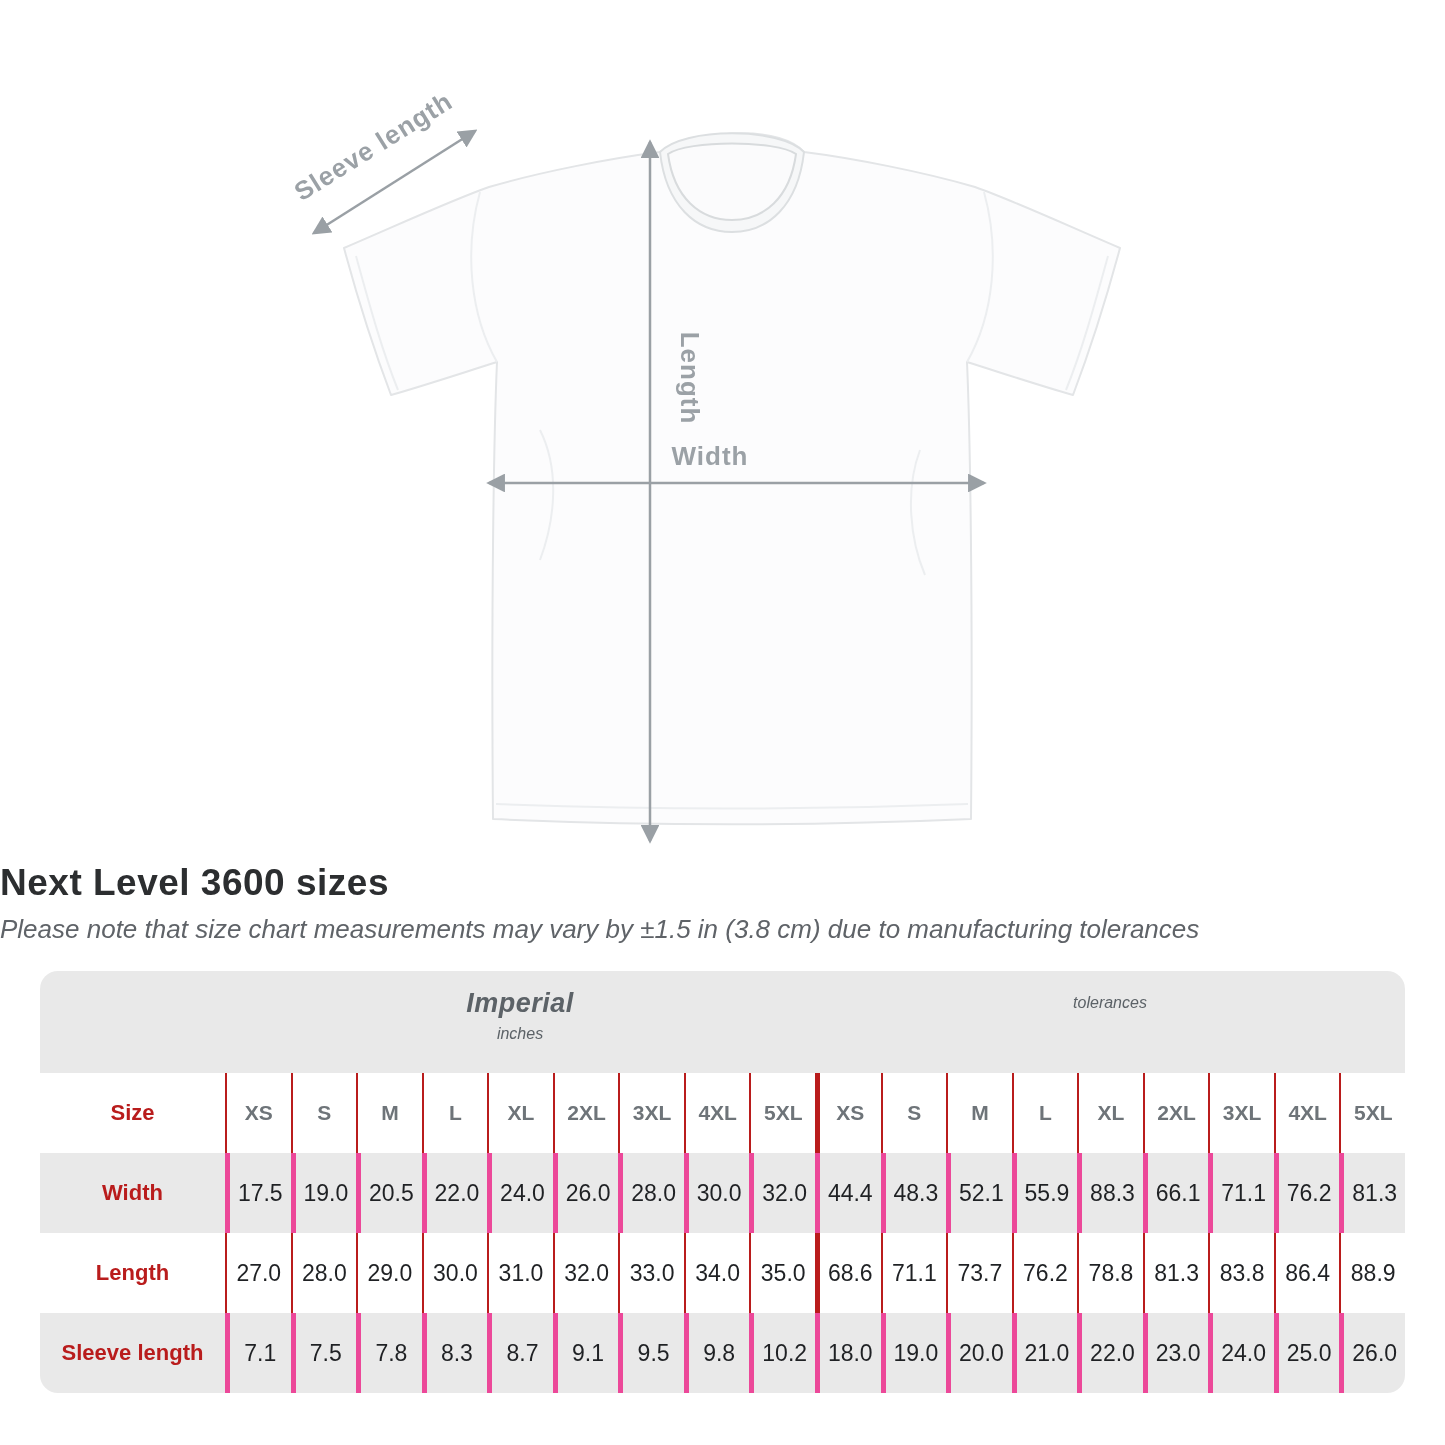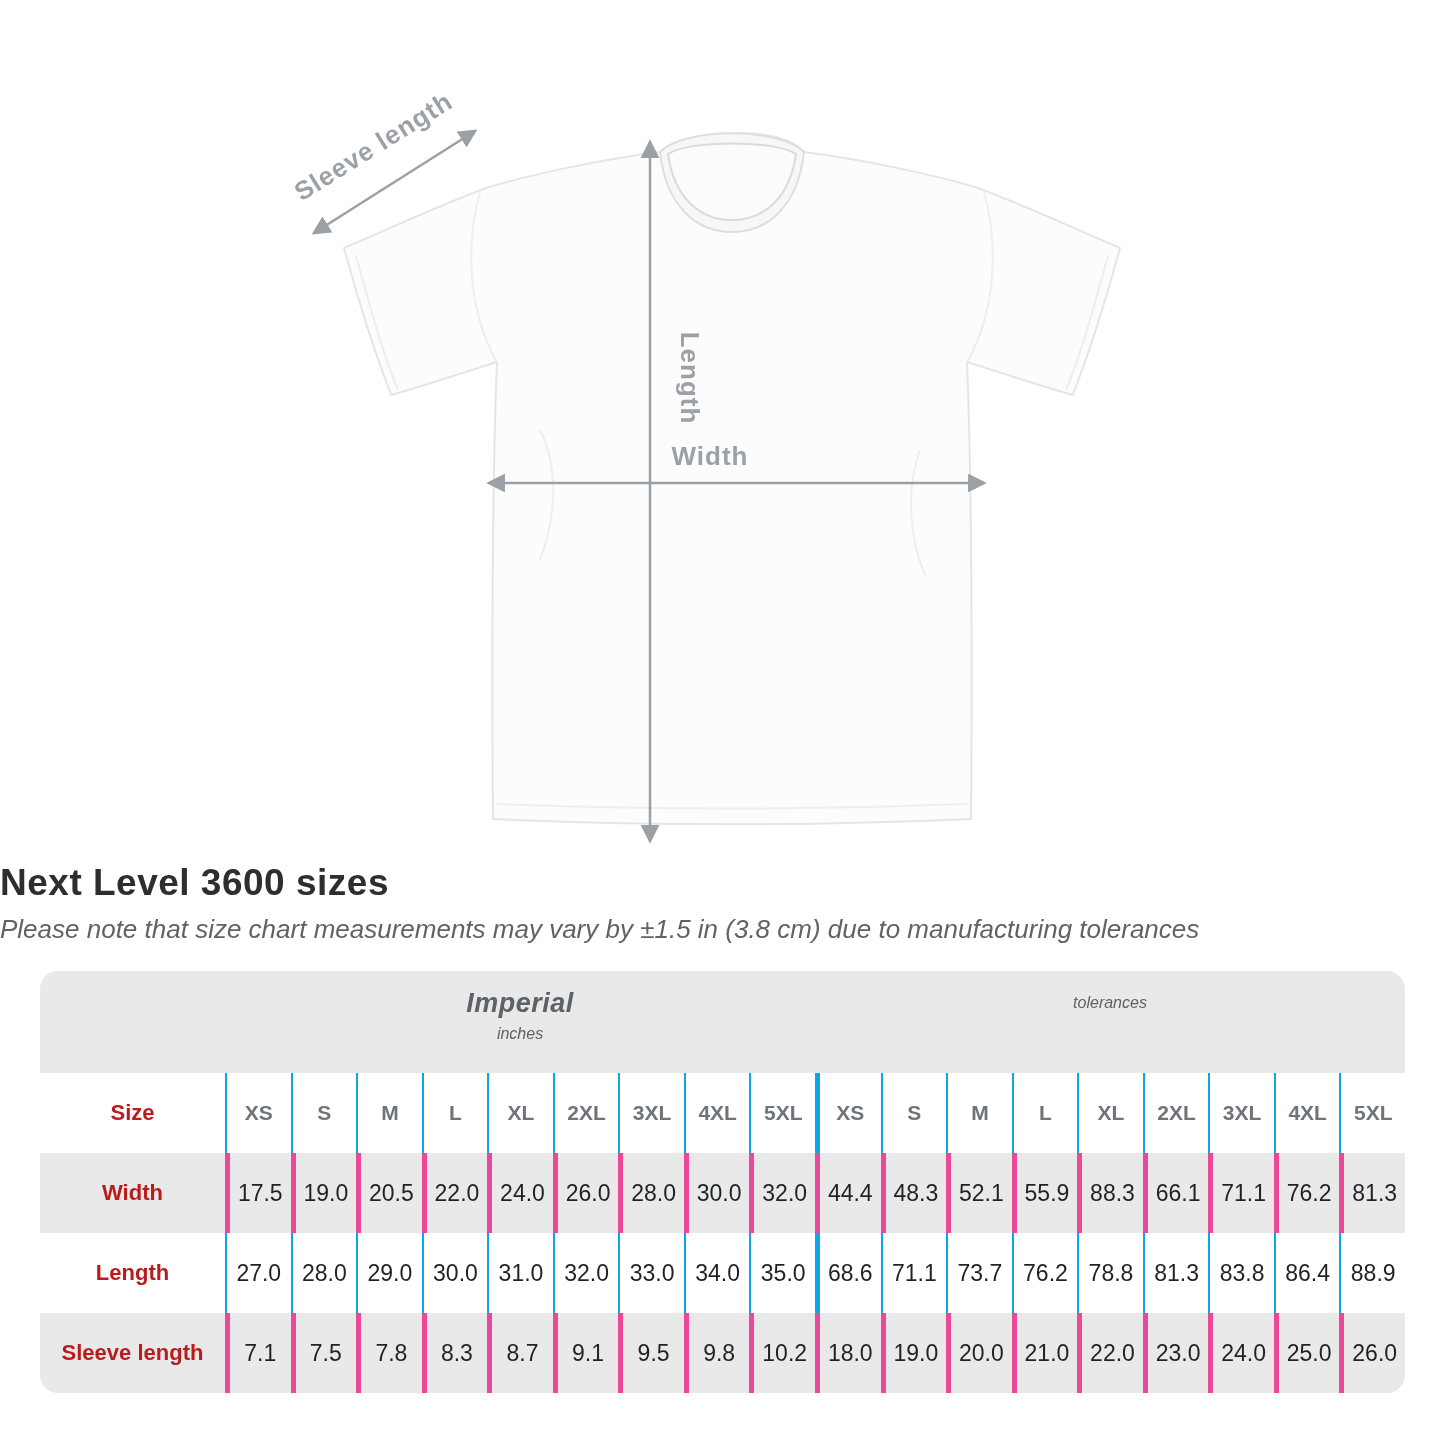--- a/index.html
+++ b/index.html
@@ -88,21 +88,21 @@
   .sizehdr {
     font-weight: bold;
     font-size: 21px;
     color: #6e7479;
   }
   .val {
     font-size: 23px;
     color: #1f2124;
   }
   
-  .sizes-row .cell, .data-row.white .cell { border-left: 2px solid #0ea5e9; }
+  .sizes-row .cell, .data-row.white .cell { border-left: 2px solid #b91c1c; }
   .data-row.gray .cell { border-left: 5px solid #ec4899; }
   .sizes-row .cell:first-child,
   .data-row .cell:first-child { border-left: none; }
   .metric-start { border-left-width: 5px !important; }
 </style>
 </head>
 <body>
 
 <div class="page">
 

